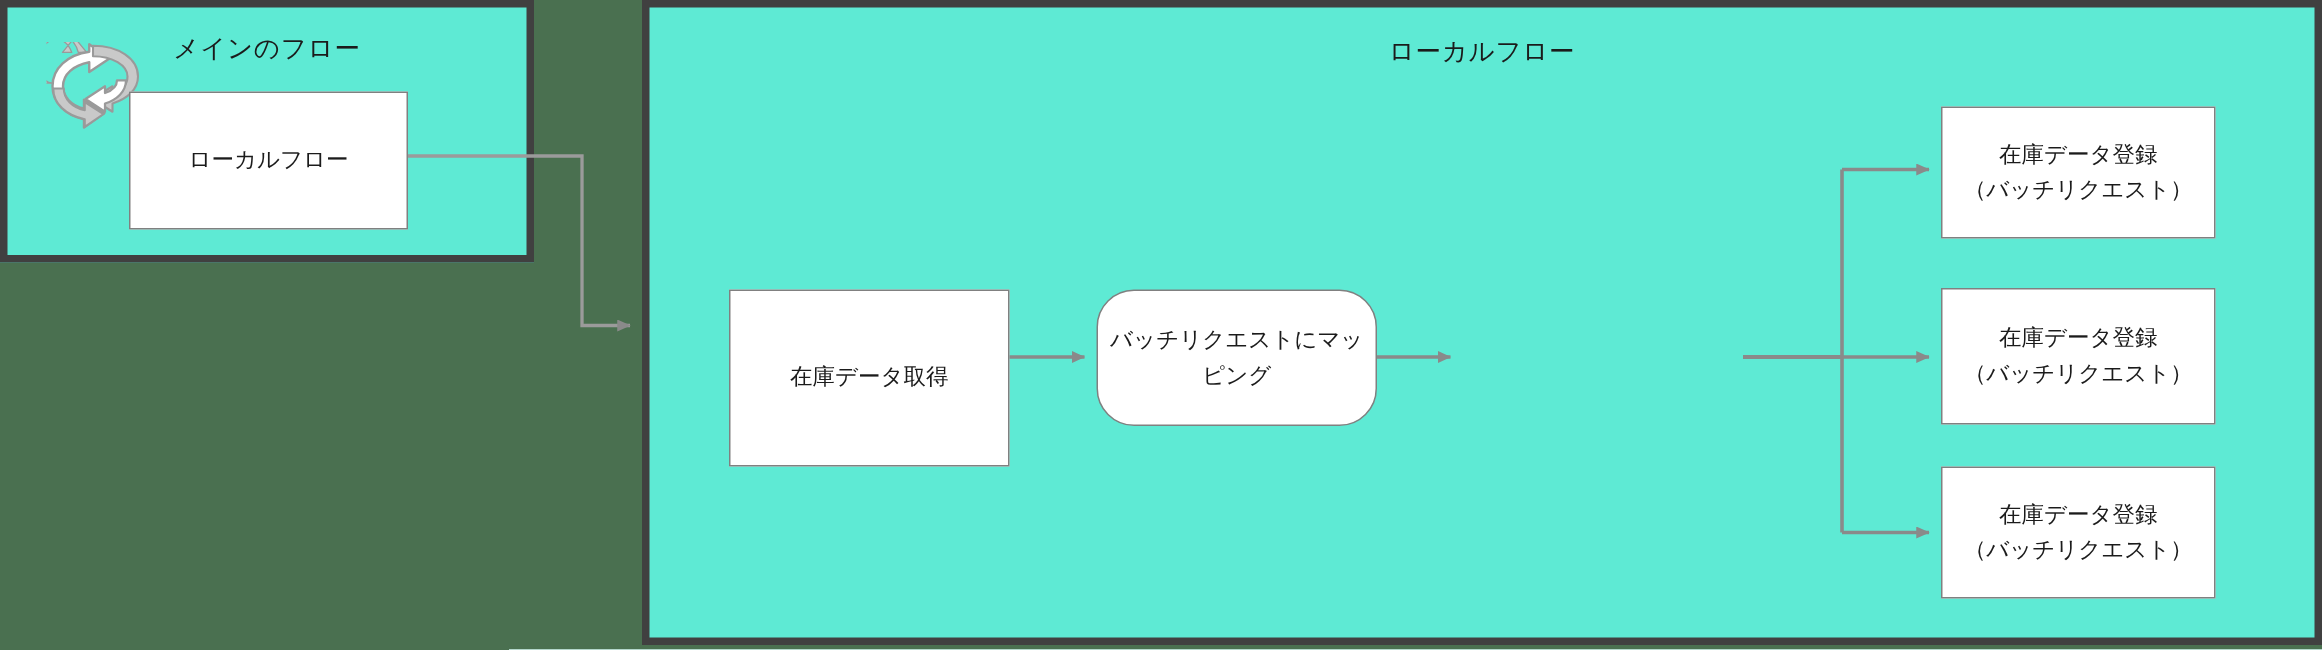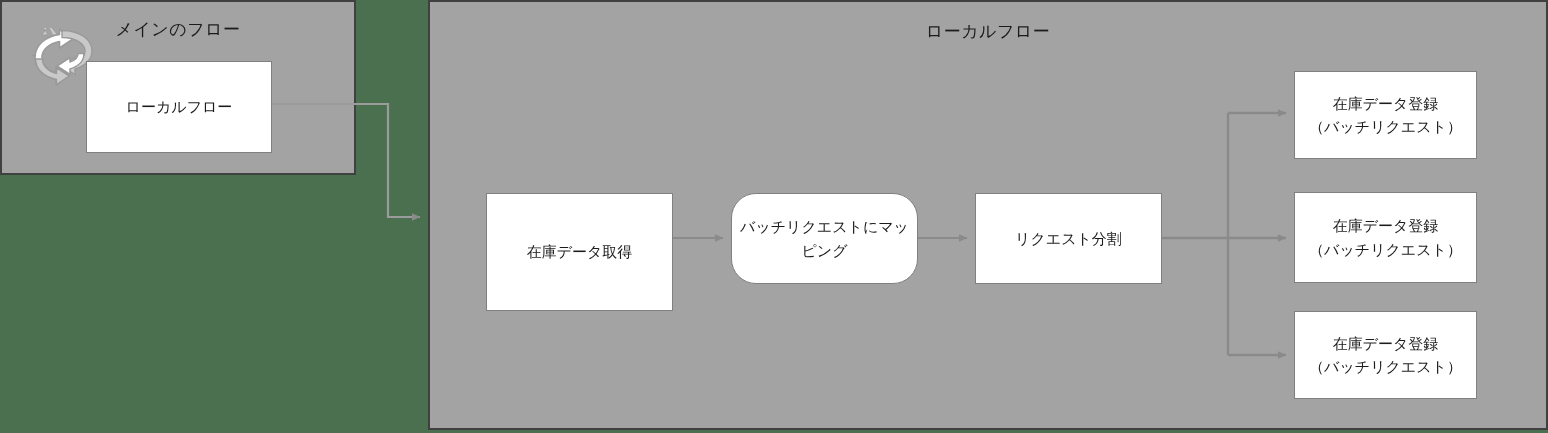--- a/index.html
+++ b/index.html
@@ -12,22 +12,22 @@
     width: 1548px;
     height: 433px;
     background: #4a7050;
     font-family: "Liberation Sans", "DejaVu Sans", sans-serif;
     overflow: hidden;
   }
 
   
   .panel {
     position: absolute;
-    background: #a3a3a3;
-    border: 2px solid #404040;
+    background: #5eead4;
+    border: 5px solid #404040;
     box-sizing: border-box;
   }
   #panel-main {
     left: 0px;
     top: 0px;
     width: 356px;
     height: 175px;
   }
   #panel-local {
     left: 428px;
@@ -126,23 +126,20 @@
 
   <div class="node" id="node-fetch">
     <span>在庫データ取得</span>
   </div>
 
   <div class="node" id="node-map">
     <span>バッチリクエストにマッ
 ピング</span>
   </div>
 
-  <div class="node" id="node-split">
-    <span>リクエスト分割</span>
-  </div>
 
   <div class="node" id="node-reg-1">
     <span>在庫データ登録
 （バッチリクエスト）</span>
   </div>
 
   <div class="node" id="node-reg-2">
     <span>在庫データ登録
 （バッチリクエスト）</span>
   </div>

